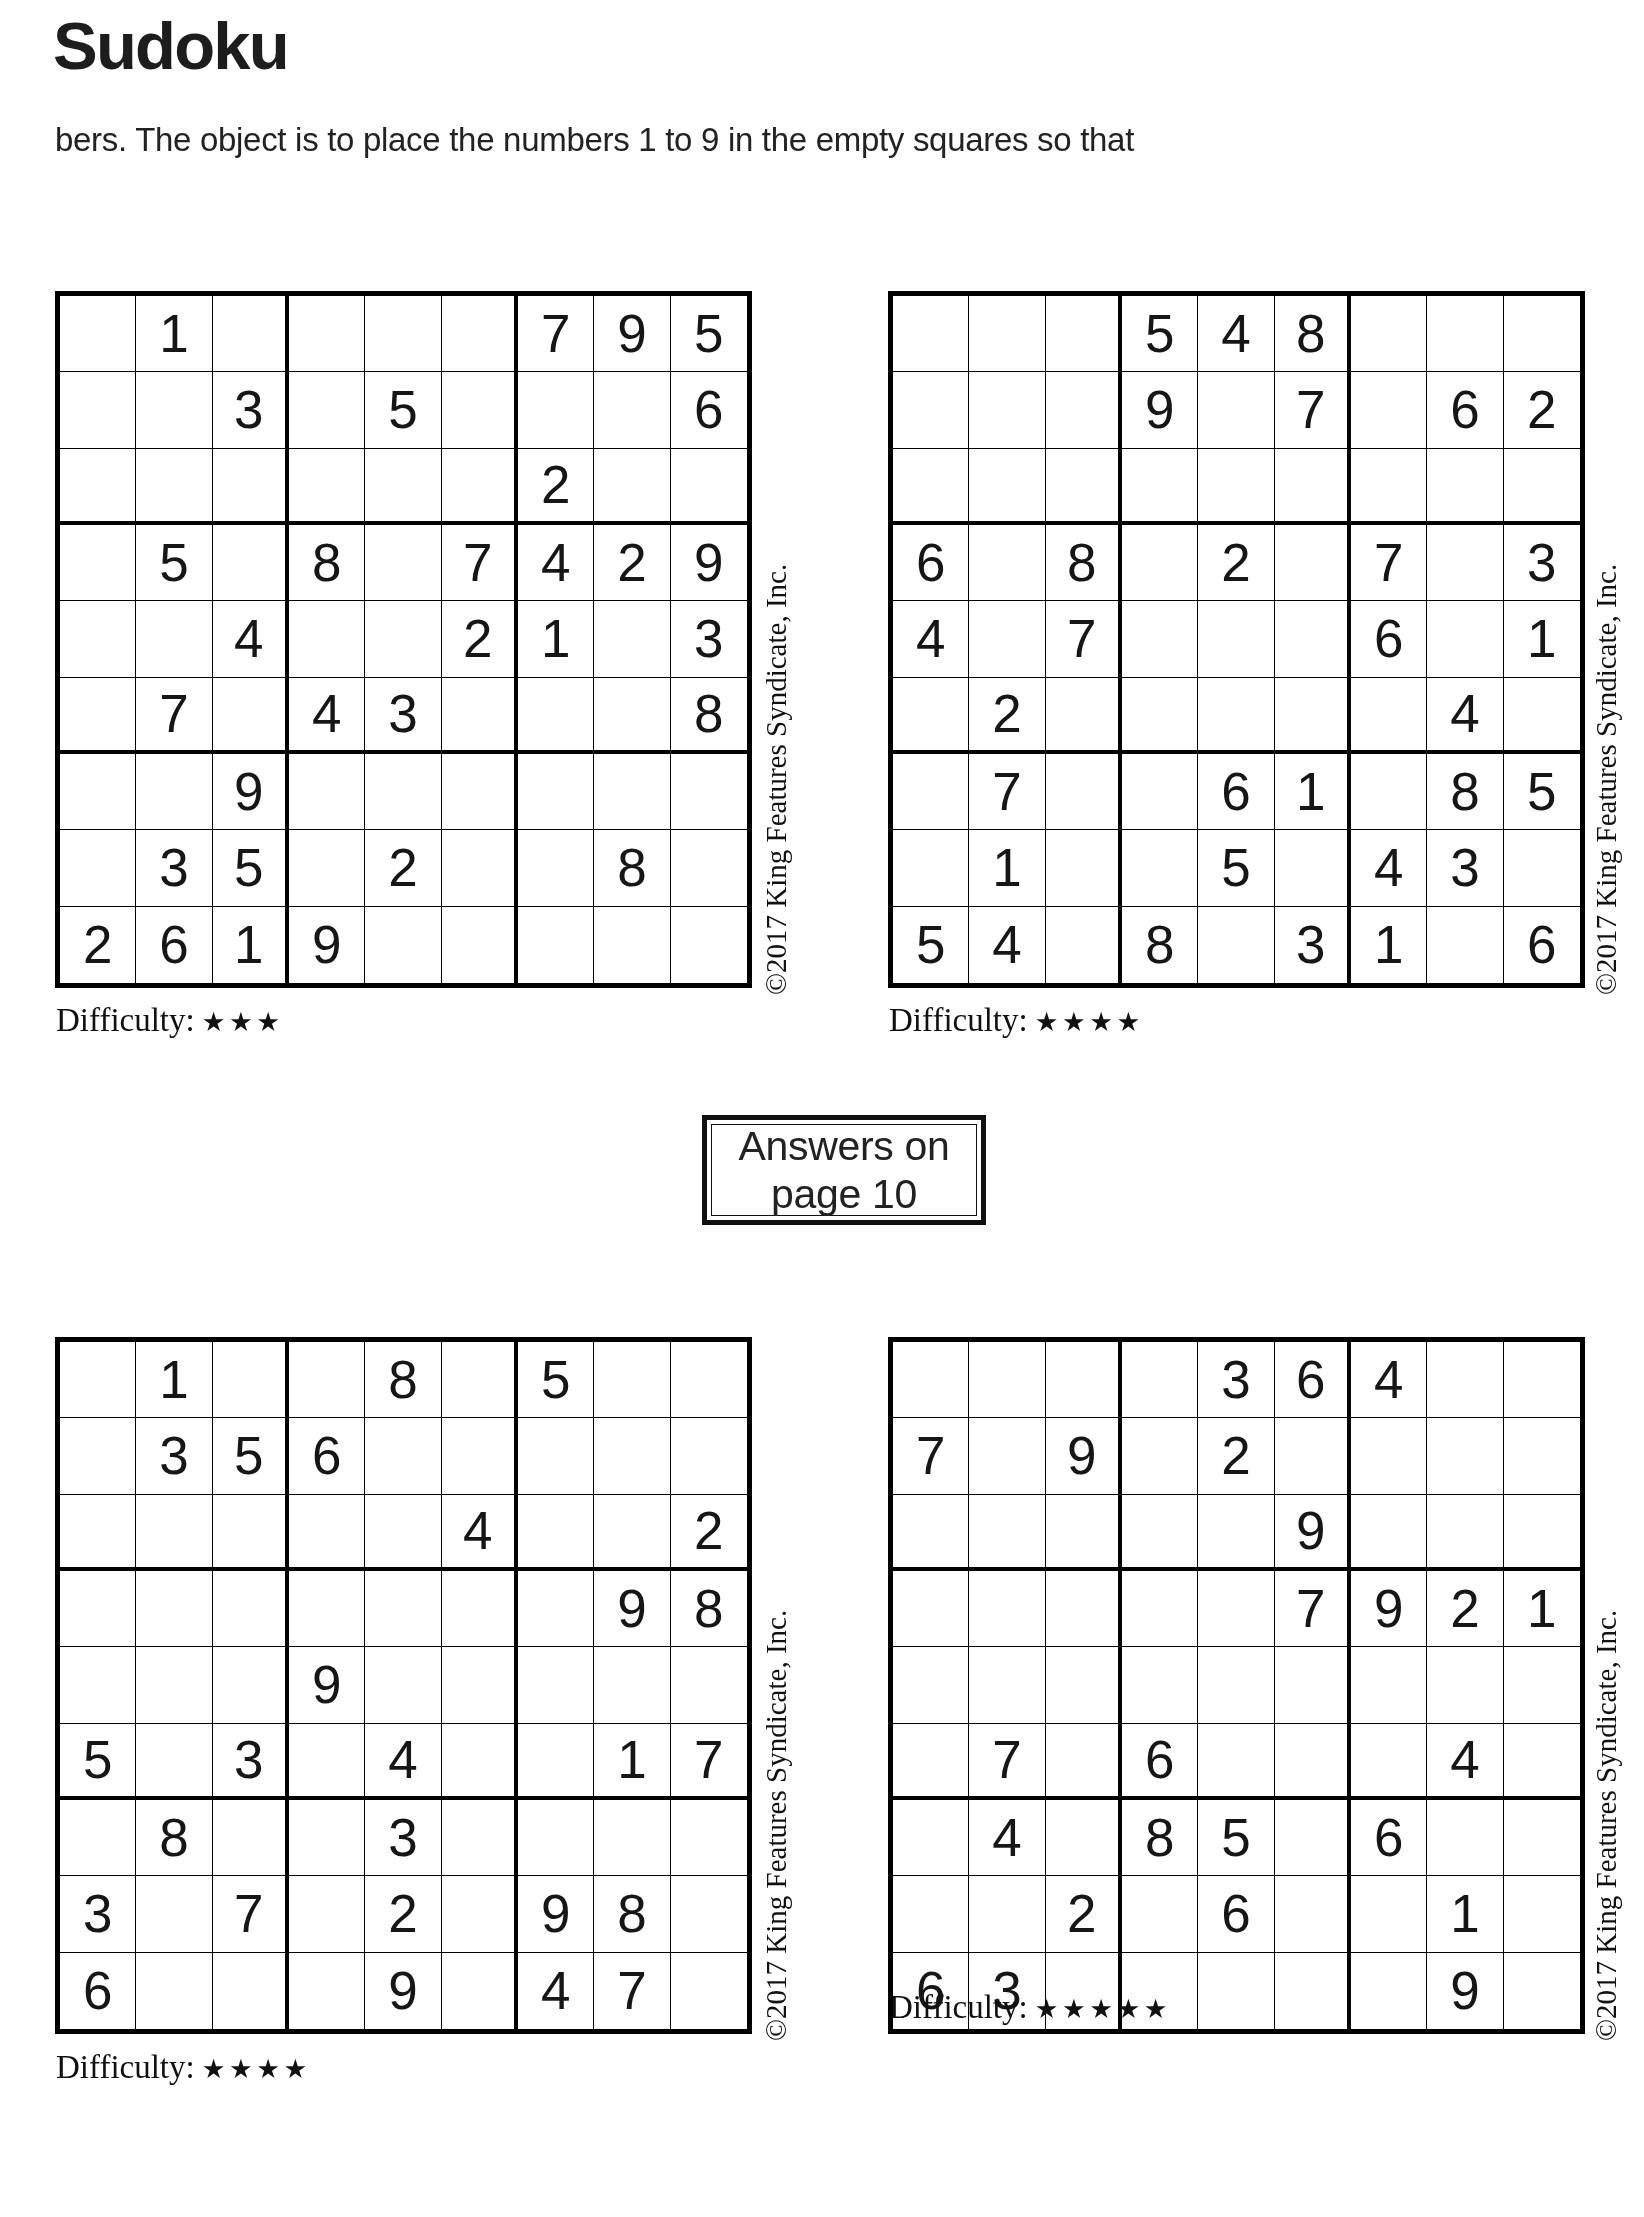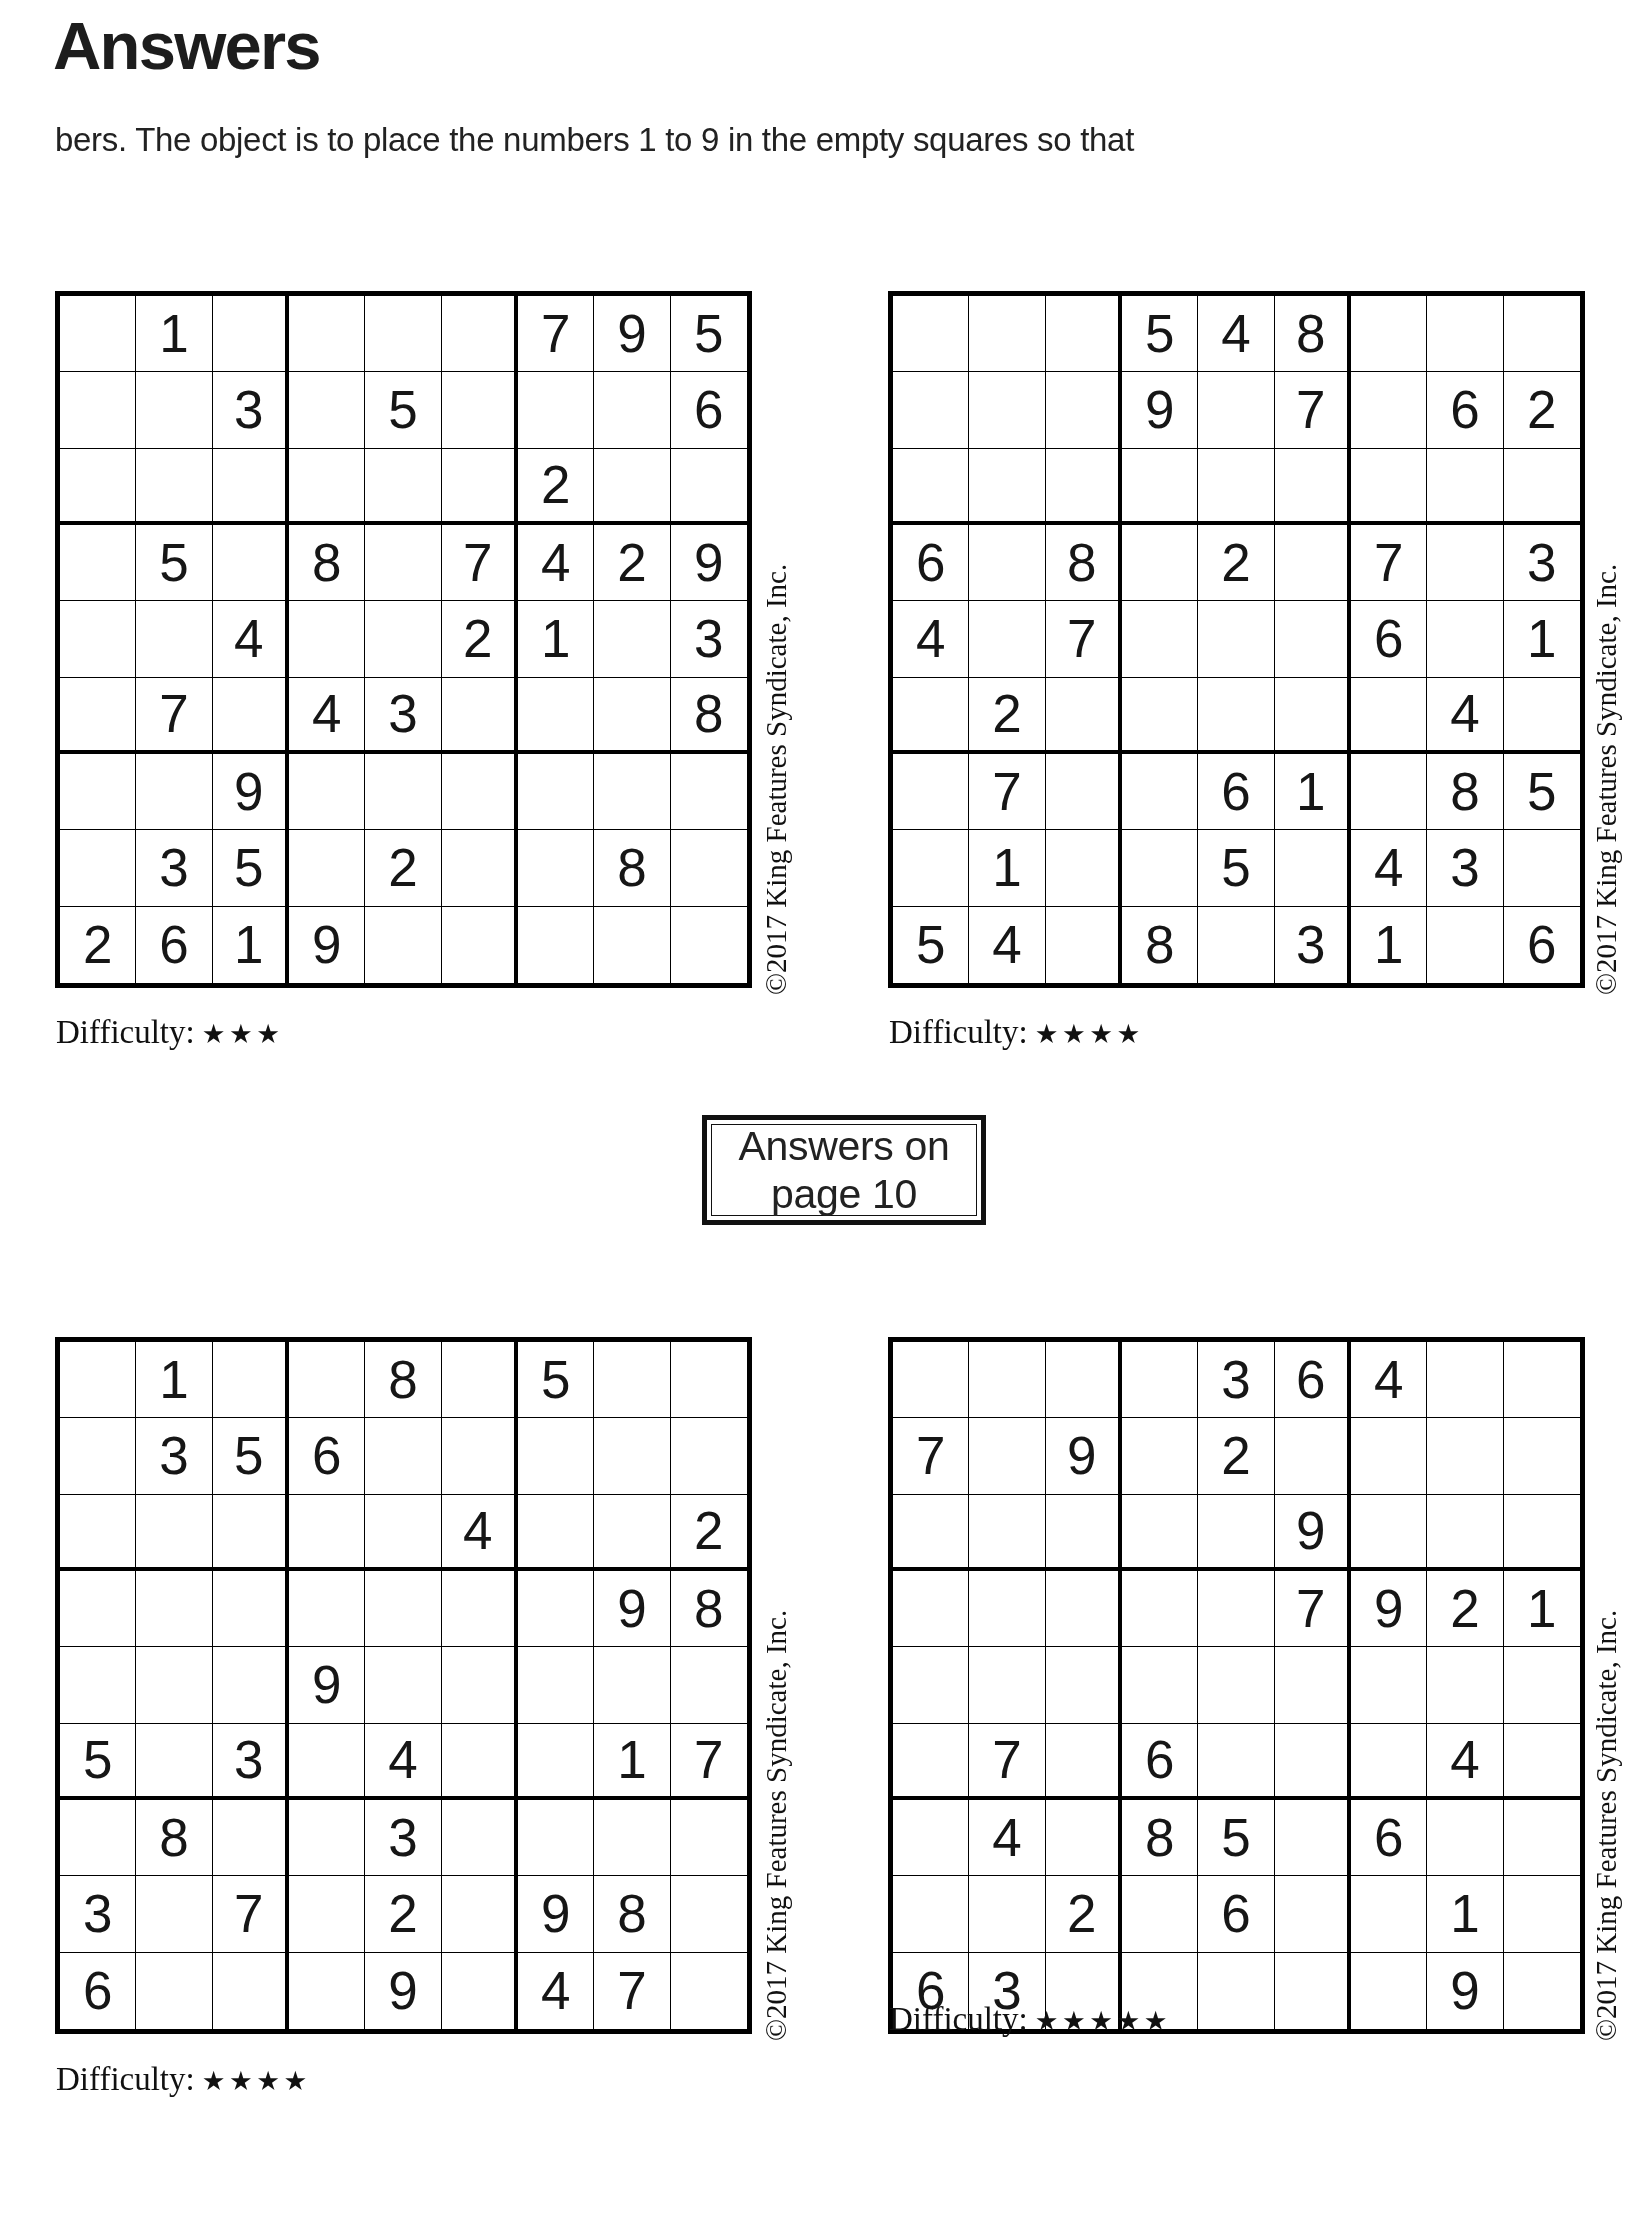--- a/index.html
+++ b/index.html
@@ -31,21 +31,21 @@
     display:flex; align-items:center; justify-content:center;
     font-size:53px; color:#161616;
   }
   .cell.br3 { border-right-width:4.4px; }
   .cell.bb3 { border-bottom-width:4.4px; }
   .cell.lastcol { border-right:none; }
   .cell.lastrow { border-bottom:none; }
   .difficulty {
     position:absolute;
     font-family:"Liberation Serif", serif;
-    font-size:33px; color:#111; white-space:nowrap;margin-top:12px;
+    font-size:33px; color:#111; white-space:nowrap;
   }
   .difficulty .stars {
     font-size:26.5px; letter-spacing:3.5px; margin-left:7px;
   }
   .copyright {
     position:absolute;
     font-family:"Liberation Serif", serif;
     font-size:29px; color:#111; white-space:nowrap;
     transform:rotate(-90deg); transform-origin:0 0;
   }
@@ -62,21 +62,21 @@
   }
   
   #grid0 { left:55px;  top:291px; }
   #grid1 { left:888px; top:291px; }
   #grid2 { left:55px;  top:1337px; }
   #grid3 { left:888px; top:1337px; }
 </style>
 </head>
 <body>
 
-<h1 class="page-title">Answers</h1>
+<h1 class="page-title">Sudoku</h1>
 
 <div class="description">
   <div>bers. The object is to place the numbers 1 to 9 in the empty squares so that</div>
 </div>
 
 <div class="sudoku" id="grid0">
     <div class="cell"></div>
     <div class="cell">1</div>
     <div class="cell br3"></div>
     <div class="cell"></div>

